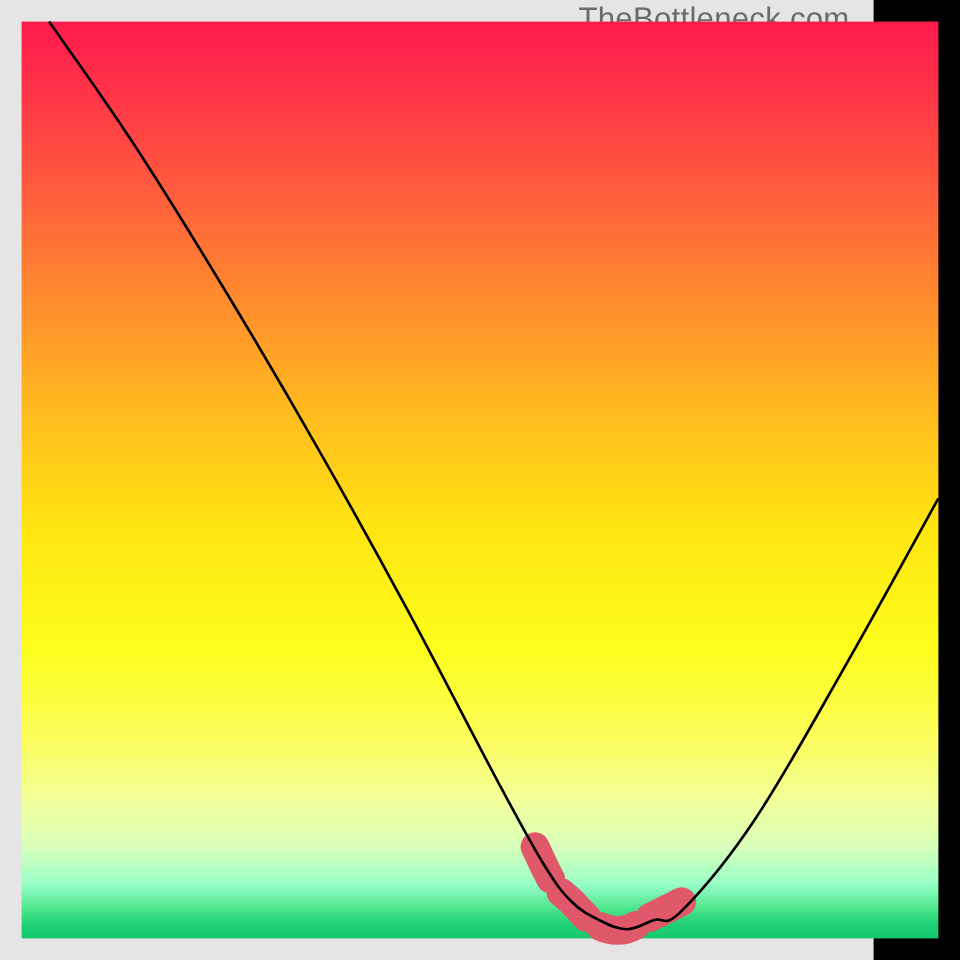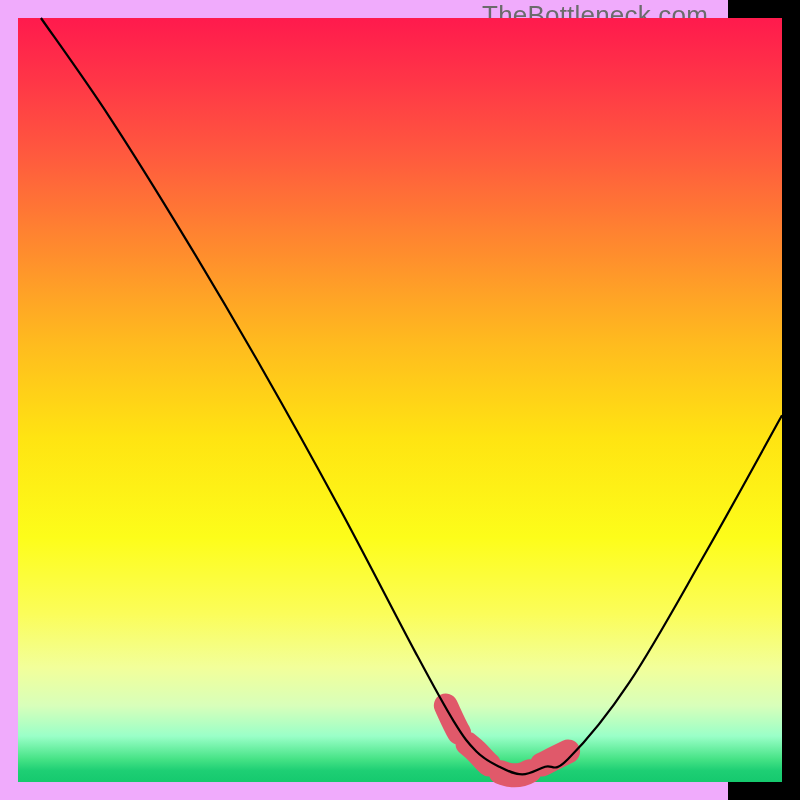--- a/index.html
+++ b/index.html
@@ -1,21 +1,21 @@
 <!DOCTYPE html>
 <html><head>
 <meta charset="utf-8">
 <style>
   * { margin: 0; padding: 0; box-sizing: border-box; }
   html, body { width: 800px; height: 800px; background: #000; overflow: hidden; }
   .chart-container {
     position: relative;
     width: 728px;
     height: 800px;
-    background: #f0abfc;
+    background: #e5e5e5;
     text-decoration: underline;
   }
   .plot-area {
     position: absolute;
     left: 18px;
     top: 18px;
     width: 764px;
     height: 764px;
     background: linear-gradient(to bottom,
       #ff1a4d 0%,

